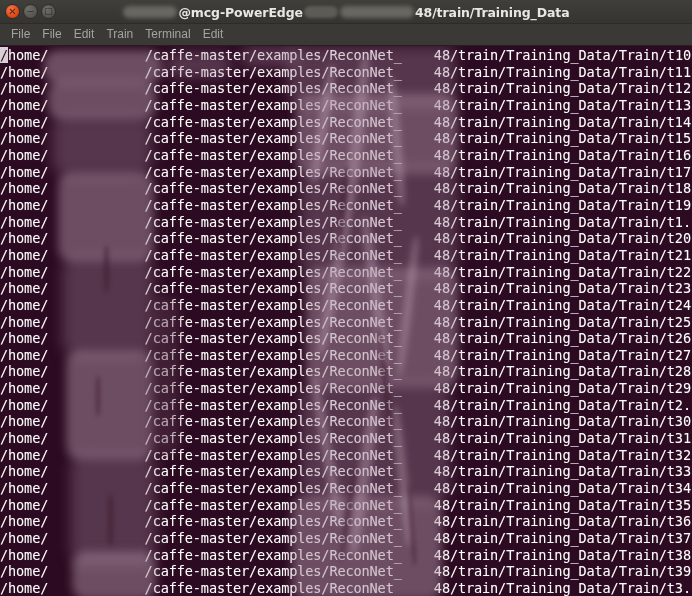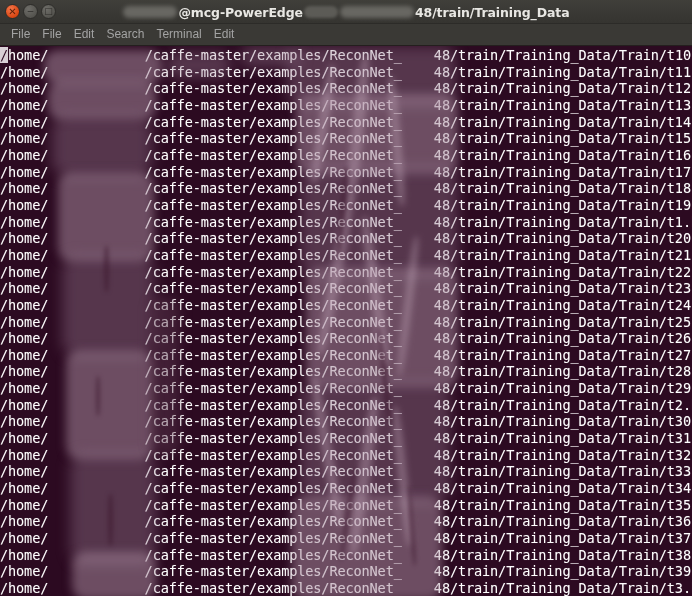--- a/index.html
+++ b/index.html
@@ -172,21 +172,21 @@
       <span class="blur b2"></span>
       <span class="blur b3"></span>
       <span class="seg">48/train/Training_Data</span>
     </div>
   </div>
 
   <div id="menubar">
     <div class="menuitem">File</div>
     <div class="menuitem">File</div>
     <div class="menuitem">Edit</div>
-    <div class="menuitem">Search</div>
+    <div class="menuitem">Train</div>
     <div class="menuitem">Terminal</div>
     <div class="menuitem">Edit</div>
   </div>
 
   <div id="term">
     <div id="termlines">
         <div class="tline"><span class="cursor">/</span><span>home/            /caffe-master/examples/ReconNet_    48/train/Training_Data/Train/t10.bmp</span></div>
         <div class="tline"><span>/home/            /caffe-master/examples/ReconNet_    48/train/Training_Data/Train/t11.bmp</span></div>
         <div class="tline"><span>/home/            /caffe-master/examples/ReconNet_    48/train/Training_Data/Train/t12.bmp</span></div>
         <div class="tline"><span>/home/            /caffe-master/examples/ReconNet_    48/train/Training_Data/Train/t13.bmp</span></div>

